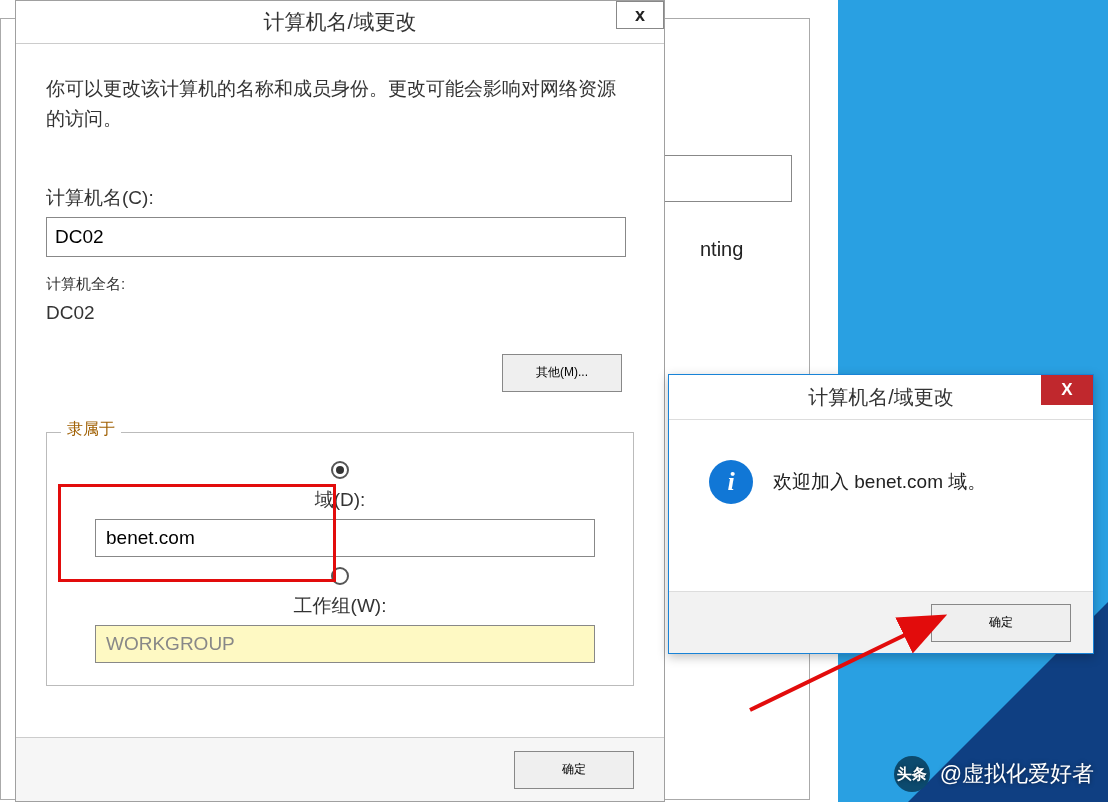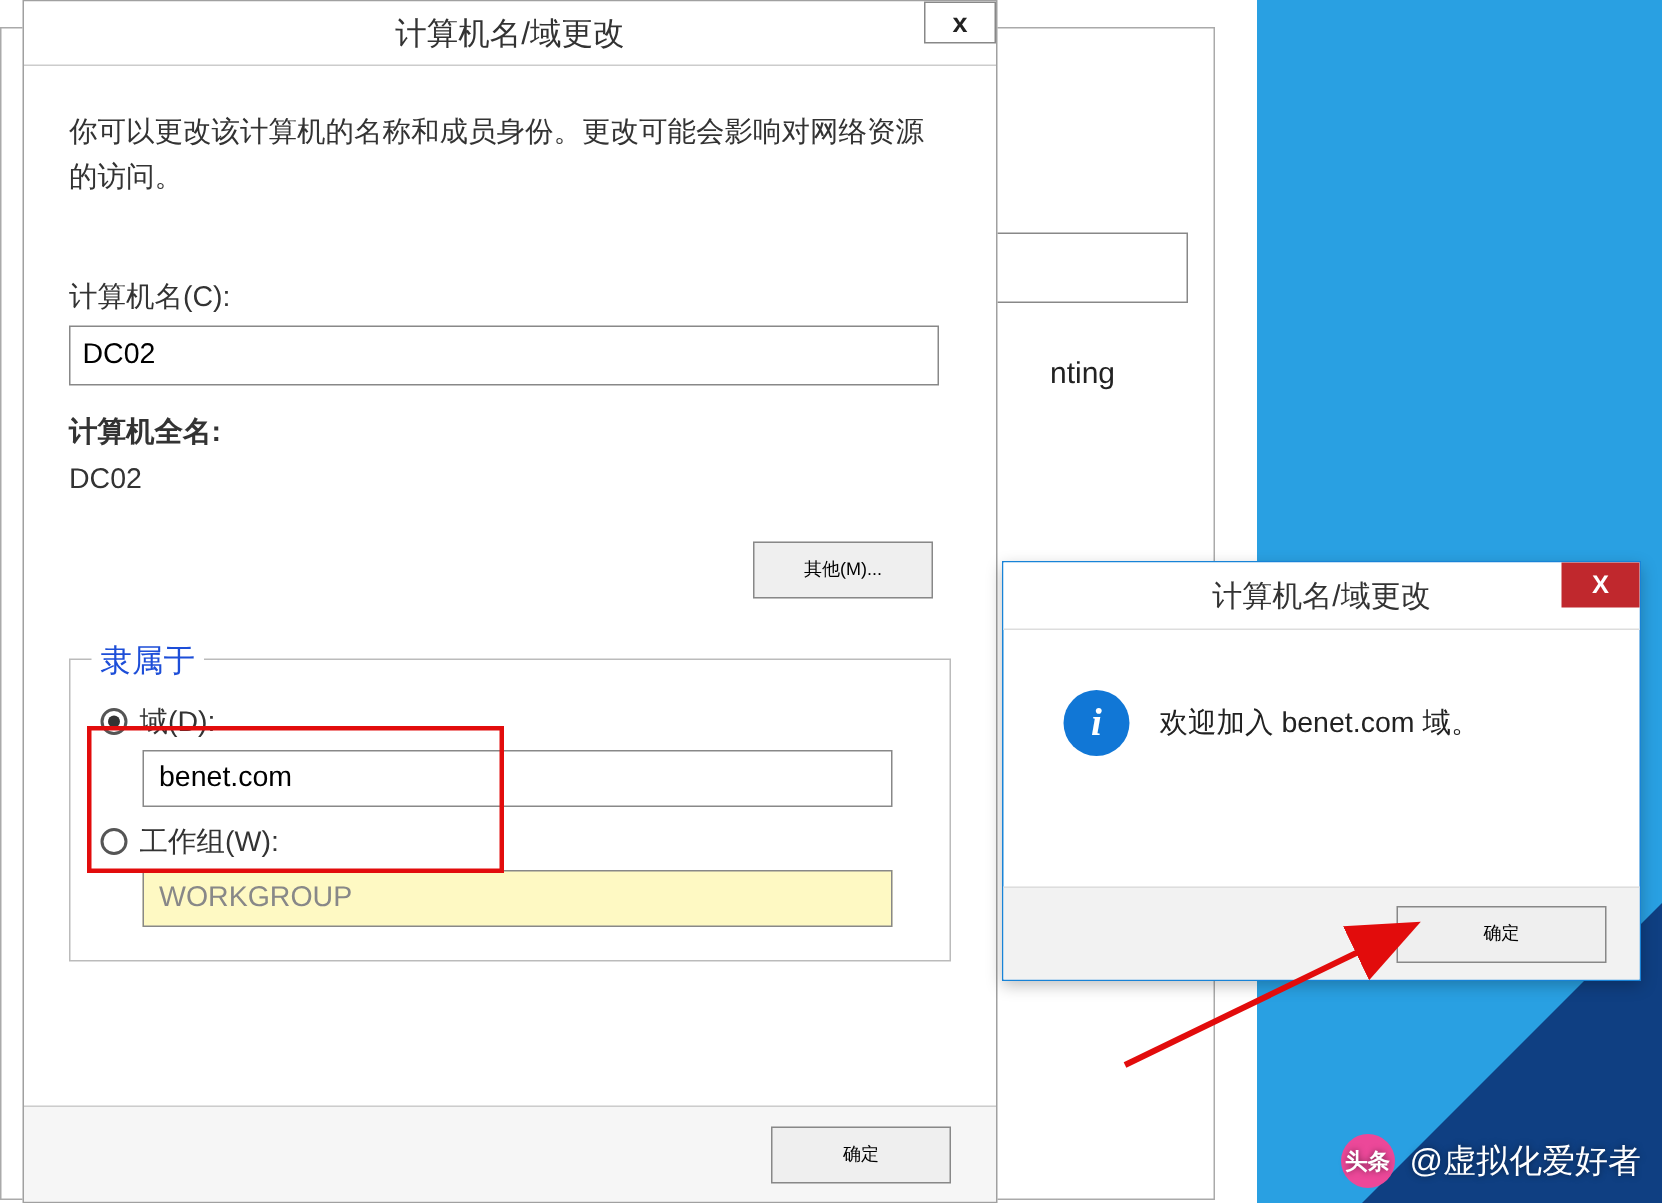--- a/index.html
+++ b/index.html
@@ -119,22 +119,21 @@
     height: 40px;
     border: 1px solid #888;
     padding: 2px 8px;
     font-size: 19px;
     font-family: inherit;
     box-sizing: border-box;
     margin-top: 6px;
   }
   .full-name-label {
     margin-top: 18px;
-    font-size: 19px;
-    font-weight: bold;
+    font-size: 15px;
   }
   .full-name-value {
     margin-top: 8px;
     font-size: 19px;
   }
   .more-btn-row {
     margin-top: 30px;
     text-align: right;
     padding-right: 12px;
   }
@@ -154,29 +153,30 @@
     margin-top: 40px;
     border: 1px solid #bbb;
     padding: 28px 20px 22px 20px;
   }
   .groupbox-legend {
     position: absolute;
     top: -14px;
     left: 14px;
     background: #fff;
     padding: 0 6px;
-    font-size: 21px;
-    color: #1d4ed8;
+    font-size: 16px;
+    color: #a16207;
   }
   .radio-row {
     display: flex;
     align-items: center;
     gap: 8px;
     font-size: 19px;
     margin-bottom: 6px;
+    flex-direction: column;
   }
   .radio {
     display: inline-flex;
     width: 18px;
     height: 18px;
     border: 2px solid #555;
     border-radius: 50%;
     align-items: center;
     justify-content: center;
     box-sizing: border-box;
@@ -316,21 +316,21 @@
     align-items: center;
     gap: 10px;
     color: #fff;
     font-size: 22px;
     text-shadow: 0 0 4px rgba(0,0,0,.5);
   }
   .watermark .logo {
     width: 36px;
     height: 36px;
     border-radius: 50%;
-    background: #ec4899;
+    background: #0c4a6e;
     color: #fff;
     display: flex;
     align-items: center;
     justify-content: center;
     font-size: 15px;
     font-weight: bold;
   }
 </style>
 </head>
 <body>

